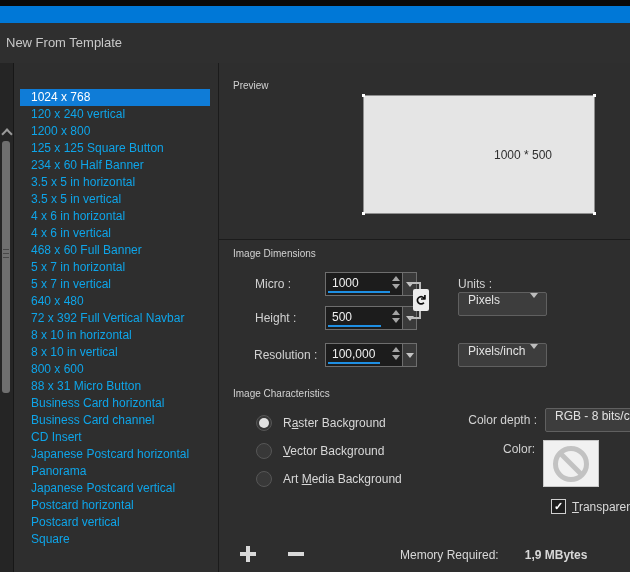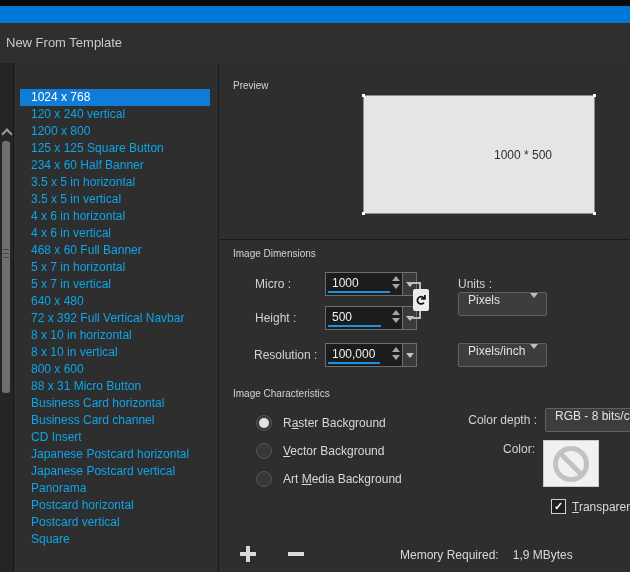--- a/index.html
+++ b/index.html
@@ -75,21 +75,21 @@
   .checkbox .check{display:none;line-height:1;}
   .checkbox.checked .check{display:block;}
   .cb-label{position:absolute;left:572px;top:500px;color:#d8d8d8;white-space:nowrap;}
 
   
   .plus-btn{position:absolute;left:240px;top:546px;width:16px;height:16px;}
   .plus-btn::before{content:"";position:absolute;left:0;top:6px;width:16px;height:4px;background:#d9d9d9;}
   .plus-btn::after{content:"";position:absolute;left:6px;top:0;width:4px;height:16px;background:#d9d9d9;}
   .minus-btn{position:absolute;left:288px;top:552px;width:16px;height:4px;background:#d9d9d9;}
   .memory{position:absolute;left:400px;top:548px;color:#d8d8d8;}
-  .memory .mv{margin-left:14px;}
+  .memory .mv{margin-left:26px;font-weight:bold;}
 </style>
 </head>
 <body>
 
 <div class="screen">
 
   <div class="top-strip"></div>
   <div class="blue-bar"></div>
   <div class="title-bar">
     <div class="t">New From Template</div>
@@ -121,22 +121,22 @@
       <div class="list-item">640 x 480</div>
       <div class="list-item">72 x 392 Full Vertical Navbar</div>
       <div class="list-item">8 x 10 in horizontal</div>
       <div class="list-item">8 x 10 in vertical</div>
       <div class="list-item">800 x 600</div>
       <div class="list-item">88 x 31 Micro Button</div>
       <div class="list-item">Business Card horizontal</div>
       <div class="list-item">Business Card channel</div>
       <div class="list-item">CD Insert</div>
       <div class="list-item">Japanese Postcard horizontal</div>
+      <div class="list-item">Panorama</div>
       <div class="list-item">Japanese Postcard vertical</div>
-      <div class="list-item">Panorama</div>
       <div class="list-item">Postcard horizontal</div>
       <div class="list-item">Postcard vertical</div>
       <div class="list-item">Square</div>
     </div>
 
   <div class="sec-header" style="left:233px;top:80px">Preview</div>
   <div class="preview-box">
     <div class="ptxt">1000 * 500</div>
     <div class="pdot" style="left:-2px;top:-2px"></div>
     <div class="pdot" style="right:-2px;top:-2px"></div>

